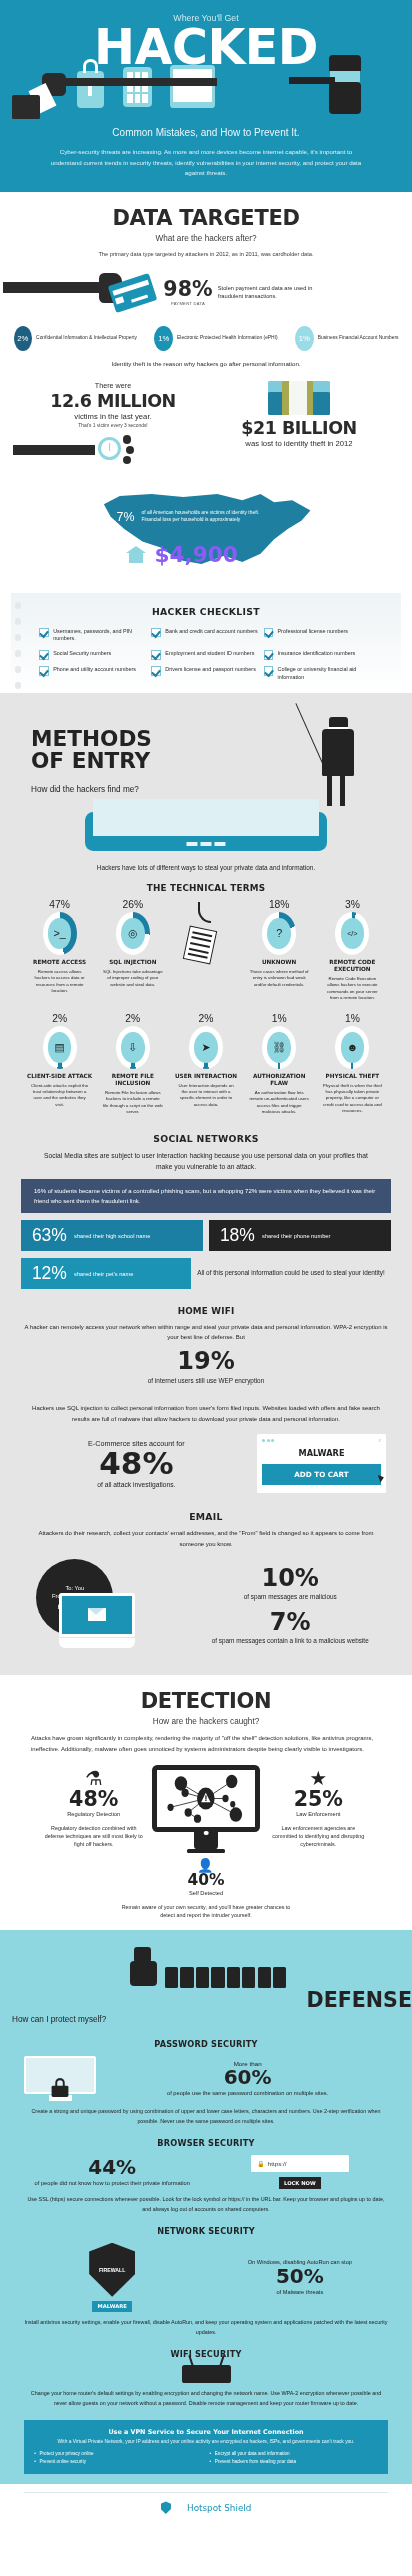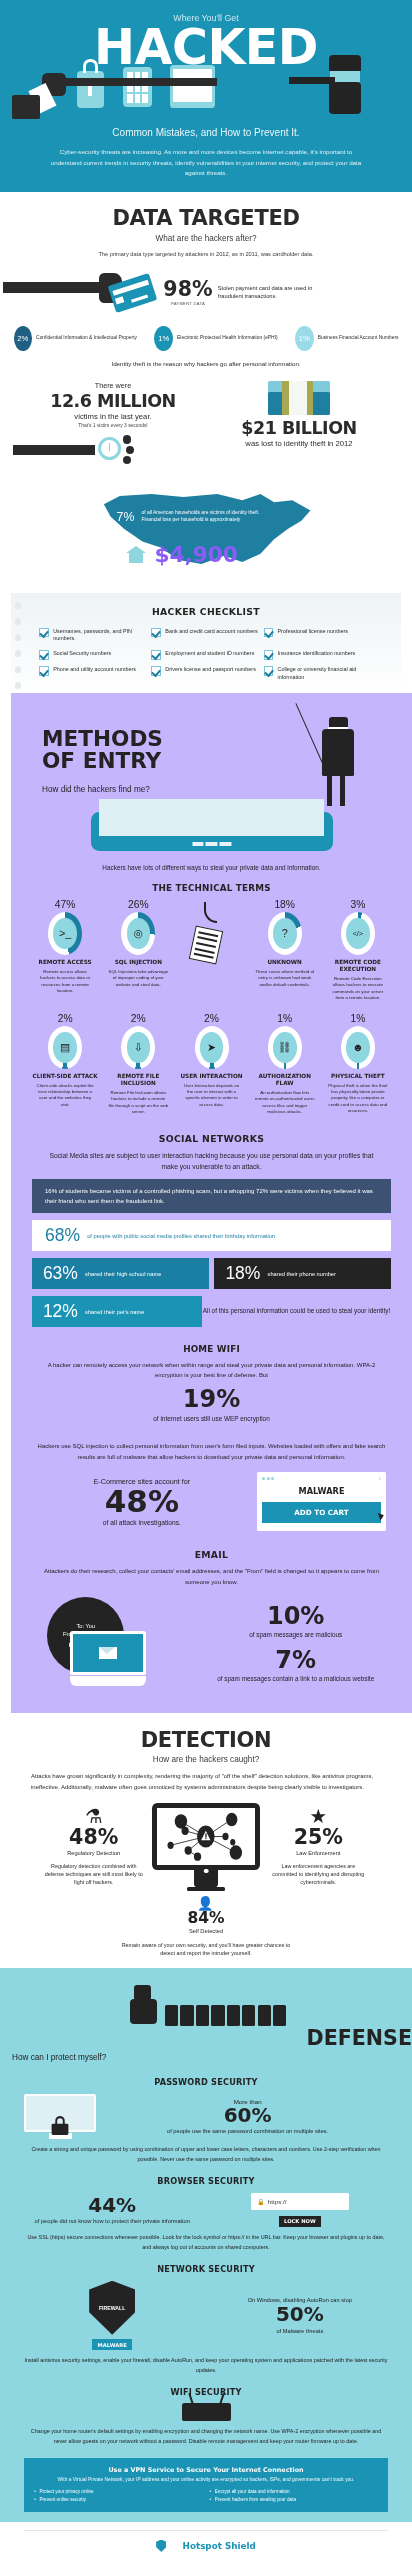--- a/index.html
+++ b/index.html
@@ -9,21 +9,21 @@
     background: #ffffff;
     color: #2b2b2b;
     -webkit-font-smoothing: antialiased;
   }
   .page { width: 412px; overflow: hidden; }
 
   
   .sec-hero      { background:#1a93b5; color:#fff; position:relative; padding:13.4px 0 12.4px; }
   .sec-white     { background:#ffffff; padding:14.4px 0 10.3px; }
   .sec-checklist { background:linear-gradient(180deg,#eef3f5 0%, #f8fafb 60%, #ffffff 100%); padding:13.4px 0 11.3px; position:relative; margin:0 11.3px; }
-  .sec-lightblue { background:#c4b5fd; padding:13.4px 0 13.4px; position:relative;margin-left:11px; }
+  .sec-lightblue { background:#e5e5e5; padding:13.4px 0 13.4px; position:relative; }
   .sec-defense   { background:#8ed6e0; padding:0 0 10.3px; position:relative; }
   .sec-footer    { background:#ffffff; padding:8.2px 0 13.4px; }
 
   
   h1.hero-word {
     font-size:49px; line-height:.92; font-weight:bold; letter-spacing:-0.5px;
     text-align:center; color:#fff; font-family:"DejaVu Sans", sans-serif;
   }
   .hero-kicker { text-align:center; font-size:8.8px; color:#cfeaf2; margin-bottom:2.1px; font-weight:300; }
   .hero-sub    { text-align:center; font-size:10px; color:#eaf6fa; margin-top:3.1px; }
@@ -257,21 +257,21 @@
   .vpn-head { text-align:center; font-size:6.4px; font-weight:bold; font-family:"DejaVu Sans", sans-serif; }
   .vpn-sub  { text-align:center; font-size:4.9px; margin-top:3.1px; opacity:.95; }
   .vpn-cols { display:flex; gap:7.2px; margin-top:6.2px; }
   .vpn-cols ul { list-style:none; flex:1; }
   .vpn-cols li { font-size:4.6px; line-height:1.7; position:relative; padding-left:5.2px; }
   .vpn-cols li:before { content:"•"; position:absolute; left:0; }
 
   
   .foot-brand { display:flex; align-items:center; justify-content:center; gap:4.1px; border-top:0.5px solid #e2e6e8; padding-top:8.2px; margin:0 24px; }
   .foot-shield { width:10.3px; height:12.4px; background:#1a93b5; clip-path: polygon(50% 0,100% 18%,100% 60%,50% 100%,0 60%,0 18%); }
-  .foot-name { font-size:8.8px; font-weight:bold; color:#1a93b5; font-family:"DejaVu Sans", sans-serif;margin-left:12px; }
+  .foot-name { font-size:8.8px; font-weight:normal; color:#1a93b5; font-family:"DejaVu Sans", sans-serif;margin-left:12px; }
 </style>
 </head>
 <body>
 
 <div class="page">
 
   <section class="sec-hero">
     <div class="hero-kicker">Where You'll Get</div>
     <h1 class="hero-word">HACKED</h1>
 
@@ -577,26 +577,20 @@
     </div>
 
     <div style="margin-top:17.5px;">
       <div class="sec-head">SOCIAL NETWORKS</div>
       <div class="sn-lede">Social Media sites are subject to user interaction hacking because you use personal data on your profiles that make you vulnerable to an attack.</div>
 
       <div class="ribbon navy">
         <div class="ribbon-txt">16% of students became victims of a controlled phishing scam, but a whopping 72% were victims when they believed it was their friend who sent them the fraudulent link.</div>
       </div>
 
-      <div class="ribbon white">
-        <div class="ribbon-flex">
-          <div class="ribbon-num">68%</div>
-          <div class="ribbon-label">of people with public social media profiles shared their birthday information</div>
-        </div>
-      </div>
 
       <div class="ribbon-half">
         <div style="background:#1a7fa3;">
           <div class="ribbon-flex">
             <div class="ribbon-num">63%</div>
             <div class="ribbon-label">shared their high school name</div>
           </div>
         </div>
         <div style="background:#232323;">
           <div class="ribbon-flex">
@@ -729,21 +723,21 @@
       <div class="det-side">
         <div class="badge-ico">★</div>
         <div class="det-big">25%</div>
         <div class="det-lbl">Law Enforcement</div>
         <div class="det-note">Law enforcement agencies are committed to identifying and disrupting cybercriminals.</div>
       </div>
     </div>
 
     <div class="det-24">
       <div style="font-size:13.4px;color:#232323;line-height:1;">👤</div>
-      <div class="det-big" style="font-size:15.5px;">84%</div>
+      <div class="det-big" style="font-size:15.5px;">40%</div>
       <div class="det-lbl">Self Detected</div>
       <div class="det-center-note">Remain aware of your own security, and you'll have greater chances to detect and report the intruder yourself.</div>
     </div>
   </section>
 
   <section class="sec-defense">
     <div class="def-hero">
       <div class="def-scene">
         <div class="def-thief">
           <div class="dt-head"></div>

